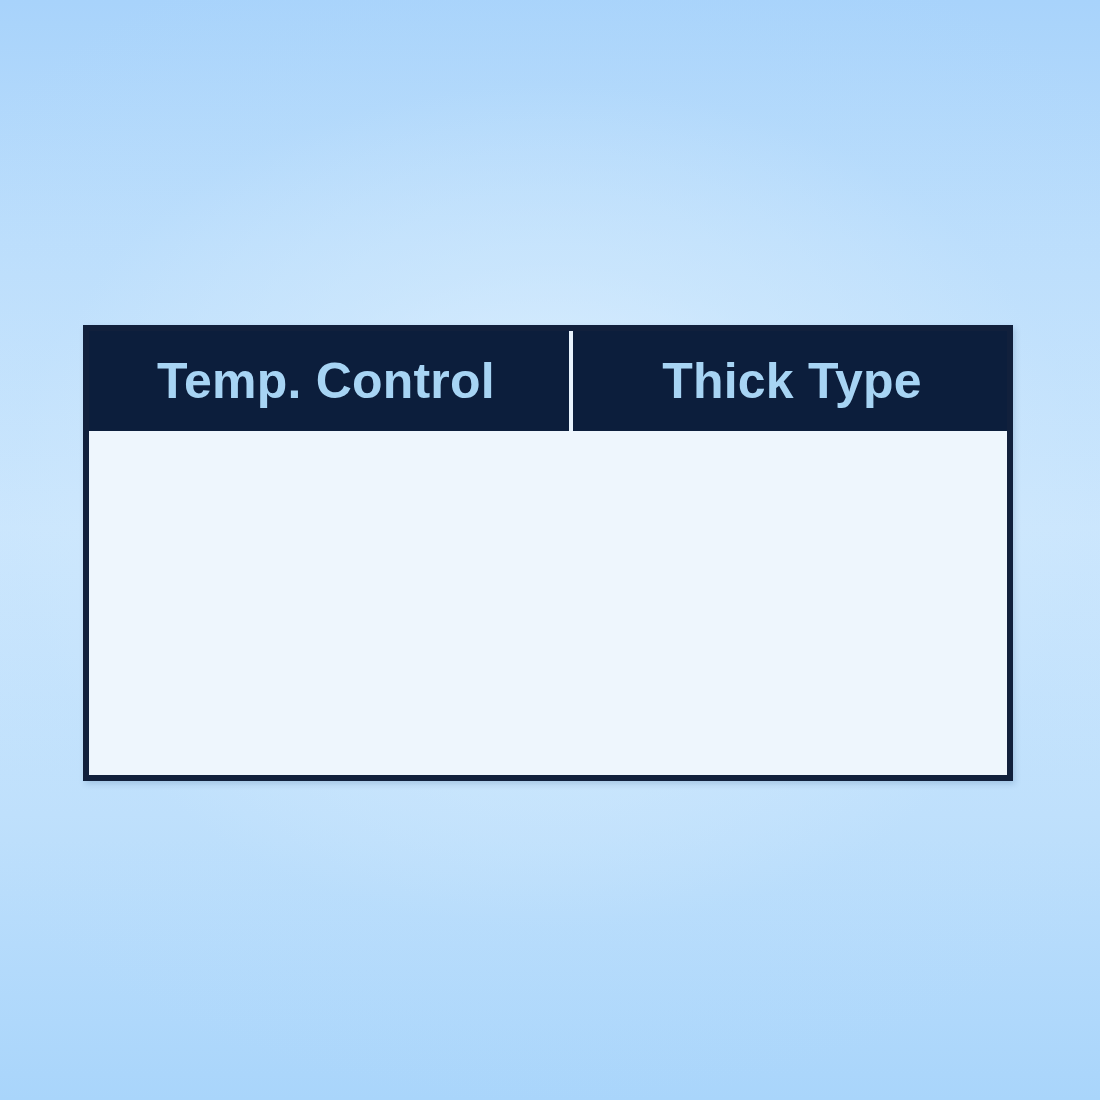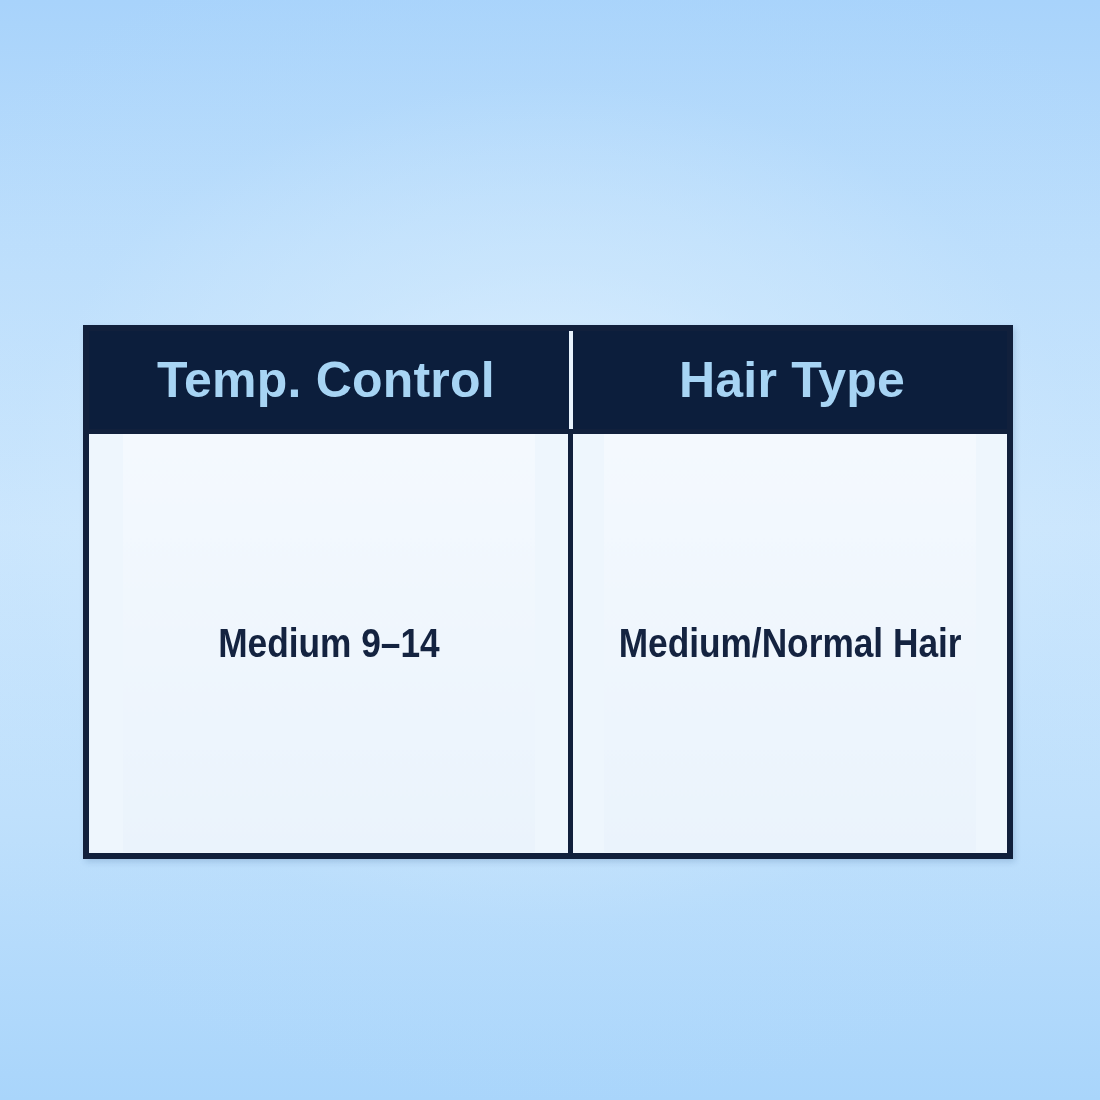--- a/index.html
+++ b/index.html
@@ -35,21 +35,21 @@
         rgba(190,224,252,0.12) 70%,
         rgba(170,214,251,0) 100%);
   }
 
   
   #table-wrap {
     position: absolute;
     left: 83px;
     top: 325px;
     width: 930px;
-    height: 534px;
+    height: 456px;
     box-sizing: border-box;
     border: 6px solid #11203c;
     background: #eef6fd;
     box-shadow: 2px 3px 6px rgba(30,70,120,0.18);
   }
 
   .tbl {
     width: 100%;
     height: 100%;
     border-collapse: collapse;
@@ -118,27 +118,19 @@
 
 <div id="table-wrap">
   <table class="tbl">
     <colgroup>
       <col class="c1">
       <col class="c2">
     </colgroup>
     <thead>
       <tr>
         <th class="left-head">Temp. Control</th>
-        <th class="right-head">Hair Type</th>
+        <th class="right-head">Thick Type</th>
       </tr>
     </thead>
     <tbody>
-      <tr>
-        <td>
-          <span class="cell-txt">Medium 9–14</span>
-        </td>
-        <td>
-          <span class="cell-txt">Medium/Normal Hair</span>
-        </td>
-      </tr>
     </tbody>
   </table>
 </div>
 
 </body></html>

